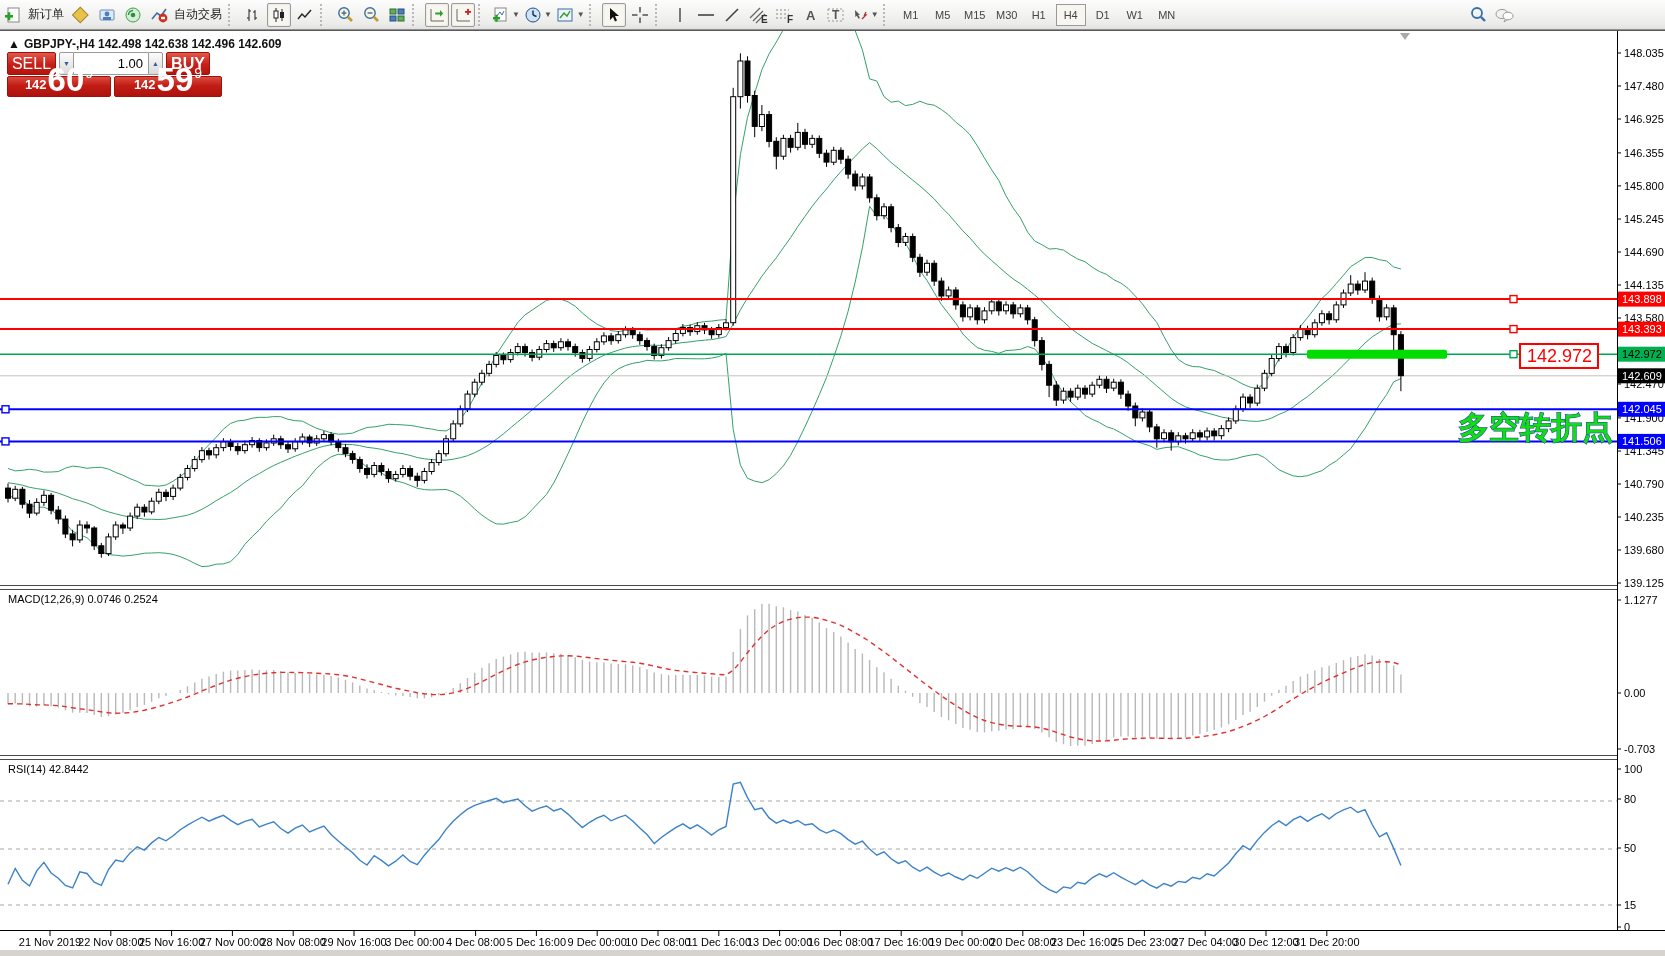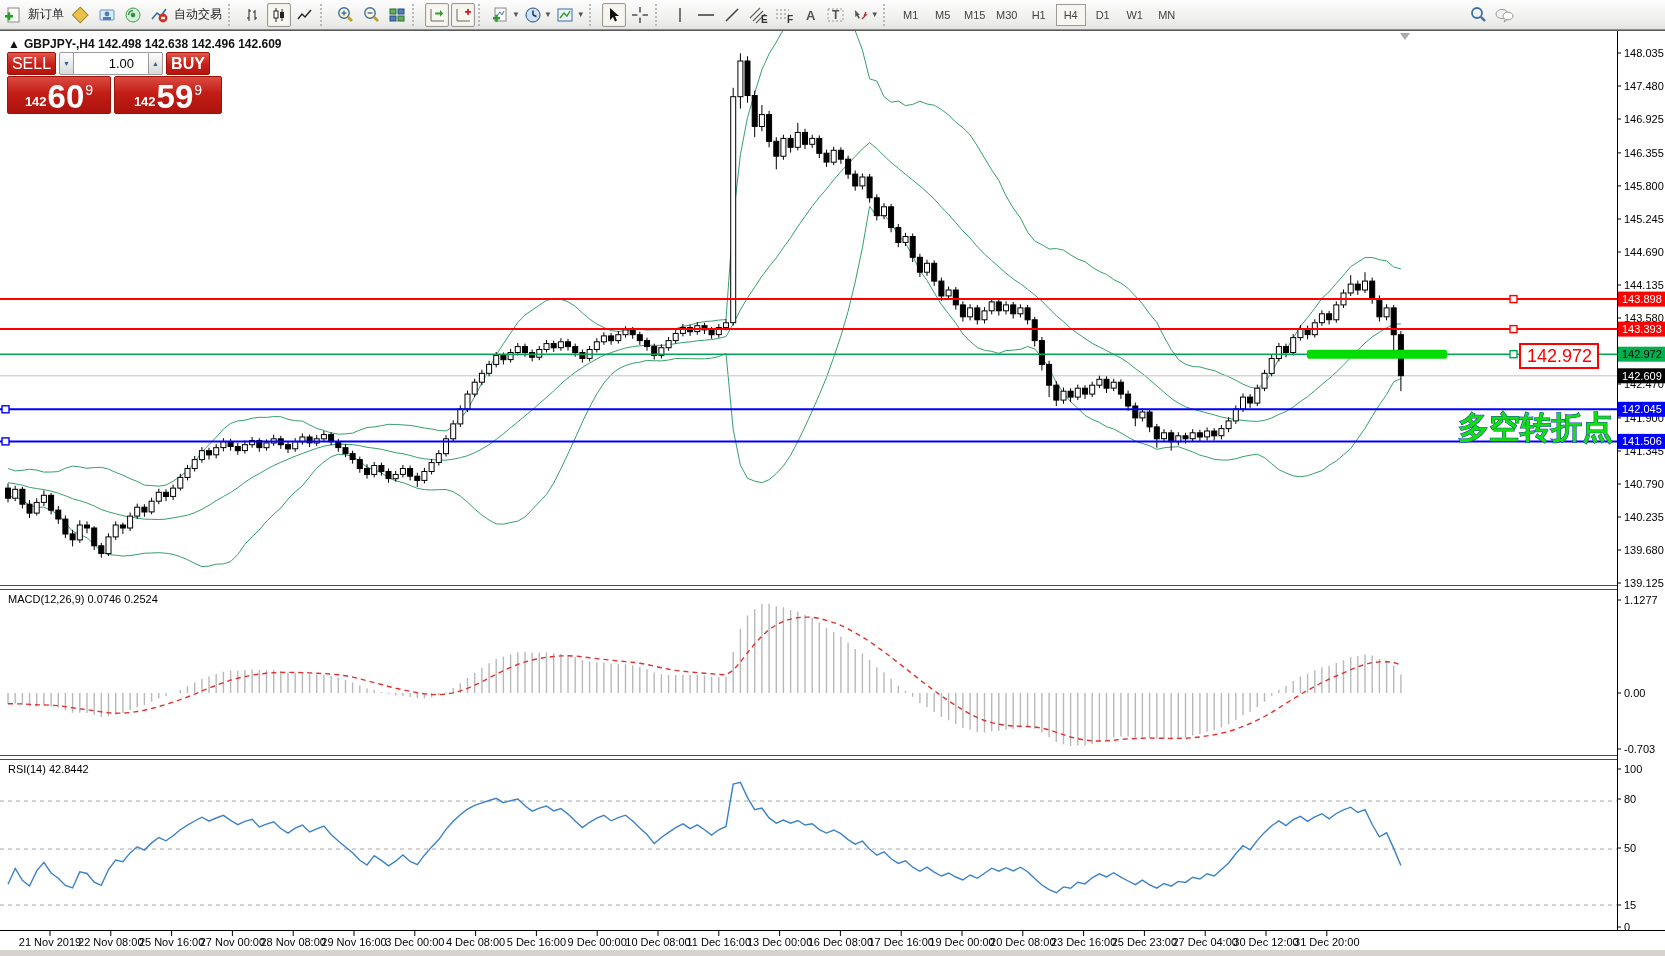--- a/index.html
+++ b/index.html
@@ -21,22 +21,22 @@
   
   #quote-panel{position:absolute;left:7px;top:52px;width:215px;z-index:5;}
   #qp-top{display:flex;height:23px;}
   .qp-btn{background:linear-gradient(180deg,#e2564b,#c62018 55%,#b5140e);border:1px solid #9e120c;
     color:#fff;font-size:16px;display:flex;align-items:center;justify-content:center;border-radius:2px;box-sizing:border-box;}
   #qp-sell-btn{width:49px;}
   #qp-buy-btn{width:44px;margin-left:3px;font-weight:bold;}
   .spin-btn{width:15px;background:linear-gradient(180deg,#fcfcfc,#d9d9d9);border:1px solid #9a9a9a;
     display:flex;align-items:center;justify-content:center;font-size:7px;color:#2f5f9e;box-sizing:border-box;}
   #qp-vol{width:74px;border:1px solid #9a9a9a;border-left:none;border-right:none;font-size:13px;
-    text-align:right;padding:0 14px 0 0;font-family:"Liberation Sans",sans-serif;box-sizing:border-box;}
-  #qp-prices{display:flex;margin-top:1px;height:38px;}
+    text-align:right;padding:0 5px 0 0;font-family:"Liberation Sans",sans-serif;box-sizing:border-box;}
+  #qp-prices{display:flex;margin-top:1px;height:21px;}
   .qp-price{background:linear-gradient(180deg,#db4b40,#c21d15 45%,#ad120d);border:1px solid #9e120c;
     border-radius:2px;color:#fff;display:flex;align-items:flex-end;justify-content:center;
     padding-bottom:2px;box-sizing:border-box;}
   #qp-price-sell{width:104px;}
   #qp-price-buy{width:108px;margin-left:3px;}
   .qp-small{font-size:13px;font-weight:bold;line-height:1;margin:0 1px 3px 0;}
   .qp-big{font-size:33px;line-height:0.85;font-weight:bold;}
   .qp-sup{font-size:14px;line-height:1;margin:0 0 14px 1px;}
   
   .hdr{font:bold 12px "Liberation Sans",sans-serif;fill:#111;}

